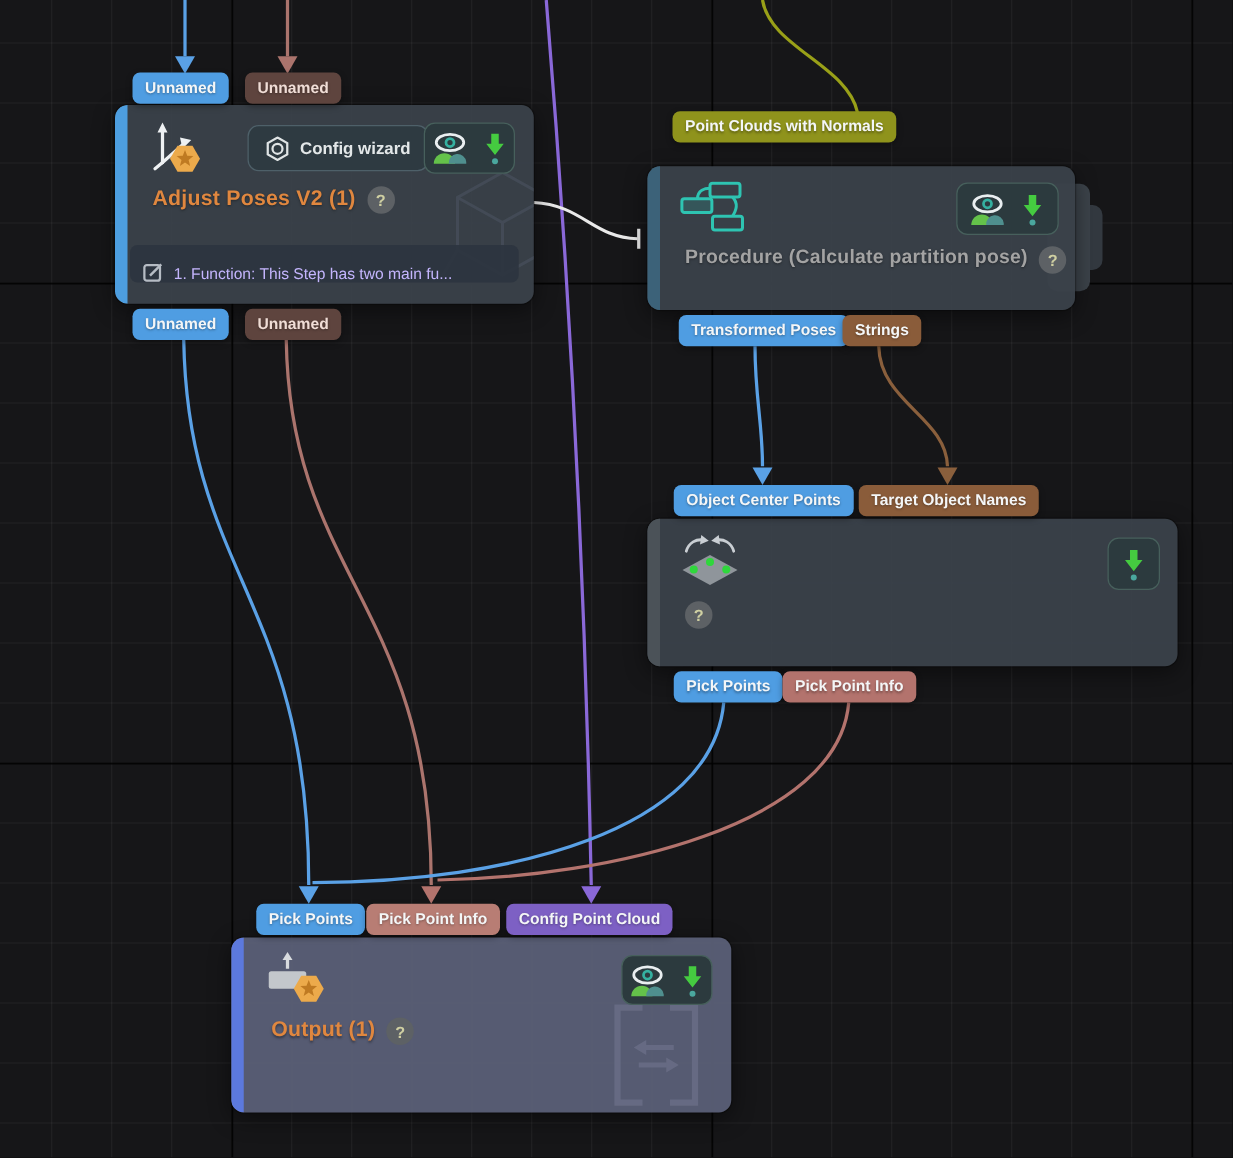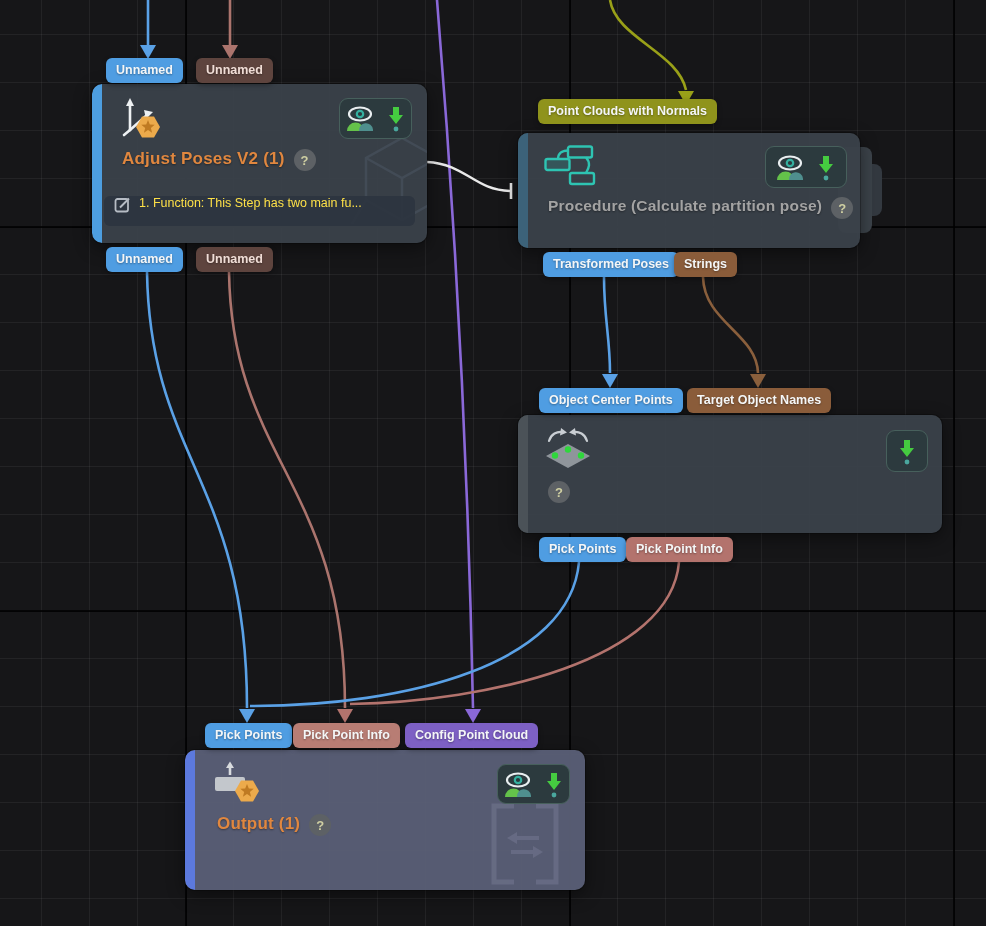--- a/index.html
+++ b/index.html
@@ -43,22 +43,22 @@
   .config-btn{
     position:absolute;display:flex;align-items:center;gap:8px;height:37px;padding:0 13px;
     border:1.5px solid #4e6069;background:#2e3a41;border-radius:9px;
     color:#e3e7e8;font-size:13.5px;font-weight:600;
   }
   .btn-group{
     position:absolute;display:flex;align-items:center;justify-content:center;gap:12px;
     border:1.5px solid #47605c;background:#2c3a3e;border-radius:9px;
   }
   .note{
-    position:absolute;display:flex;align-items:flex-start;gap:8px;height:30px;padding:0 10px;
-    background:rgba(44,52,63,0.9);border-radius:6px;color:#fde047;font-size:12.5px;
+    position:absolute;display:flex;align-items:flex-end;gap:8px;height:30px;padding:0 10px;
+    background:rgba(44,52,63,0.9);border-radius:6px;color:#c4b5fd;font-size:12.5px;
     white-space:nowrap;overflow:hidden;
   }
   .watermark{position:absolute;opacity:0.8;}
 </style>
 </head>
 <body>
 
 <div class="canvas">
 
   <svg class="wires" width="986" height="926">
@@ -100,20 +100,27 @@
       <g stroke="#eef1f3" stroke-width="2.6" fill="none" stroke-linecap="round">
         <path d="M14,36 L14,10"></path>
           <path d="M14,36 L31,21"></path>
           <path d="M8,41 L14,36"></path>
       </g>
       <polygon points="10,12 14,4 18,12" fill="#eef1f3"></polygon>
       <polygon points="28,16 37,18 30,25" fill="#eef1f3"></polygon>
       <polygon points="44,33 38,22.6 26,22.6 20,33 26,43.4 38,43.4" fill="#ecaa4b"></polygon>
       <polygon points="32,26 33.8,30.6 38.7,30.8 34.9,33.9 36.1,38.7 32,36 27.9,38.7 29.2,33.9 25.3,30.8 30.2,30.6" fill="#bf7a22"></polygon>
     </svg>
+    <div class="config-btn" style="left:106px;top:16px;">
+      <svg width="20" height="20" viewBox="0 0 20 20">
+        <polygon points="10,1 17.8,5.5 17.8,14.5 10,19 2.2,14.5 2.2,5.5" fill="none" stroke="#dfe4e5" stroke-width="1.8"></polygon>
+        <circle cx="10" cy="10" r="4" fill="none" stroke="#dfe4e5" stroke-width="1.8"></circle>
+      </svg>
+      <span>Config wizard</span>
+    </div>
     <div class="btn-group" style="left:247px;top:14px;width:73px;height:41px;">
       <svg width="28" height="27" viewBox="0 0 28 27">
         <path d="M1,26 a8.5,8.5 0 0 1 17,0 z" fill="#64c24a"></path>
         <path d="M13,26 a7,7 0 0 1 14,-1.5 l0,1.5 z" fill="#4f8f8e"></path>
         <ellipse cx="14" cy="9" rx="11" ry="6.5" fill="none" stroke="#e9eef0" stroke-width="2.2"></ellipse>
         <circle cx="14" cy="9" r="3.2" fill="none" stroke="#35b0a0" stroke-width="2.2"></circle>
       </svg>
       <svg width="20" height="27" viewBox="0 0 20 27">
         <path d="M7,2 h6 v8 h4 l-7,9 -7,-9 h4 z" fill="#45cb40"></path>
         <circle cx="10" cy="24" r="2.4" fill="#4aa79e"></circle>
@@ -223,21 +230,21 @@
       <span class="title t17" style="color: rgb(224, 135, 63);">Output (1)</span>
       <span class="help">?</span>
     </div>
   </div>
 
   <div class="tag" style="left: 106px; top: 58px; background-color: rgb(79, 157, 226);">Unnamed</div>
   <div class="tag" style="left: 196px; top: 58px; background-color: rgb(94, 68, 62); color: rgb(240, 221, 214);">Unnamed</div>
   <div class="tag" style="left: 106px; top: 247px; background-color: rgb(79, 157, 226);">Unnamed</div>
   <div class="tag" style="left: 196px; top: 247px; background-color: rgb(94, 68, 62); color: rgb(240, 221, 214);">Unnamed</div>
 
-  <div class="tag" style="left: 538px; top: 99px; background-color: rgb(143, 147, 28);">Point Clouds with Normals</div>
+  <div class="tag" style="left: 538px; top: 89px; background-color: rgb(143, 147, 28);">Point Clouds with Normals</div>
   <div class="tag" style="left: 543px; top: 252px; background-color: rgb(79, 157, 226);">Transformed Poses</div>
   <div class="tag" style="left: 674px; top: 252px; background-color: rgb(138, 92, 58);">Strings</div>
 
   <div class="tag" style="left: 539px; top: 388px; background-color: rgb(79, 157, 226);">Object Center Points</div>
   <div class="tag" style="left: 687px; top: 388px; background-color: rgb(138, 92, 58);">Target Object Names</div>
   <div class="tag" style="left: 539px; top: 537px; background-color: rgb(79, 157, 226);">Pick Points</div>
   <div class="tag" style="left: 626px; top: 537px; background-color: rgb(179, 115, 109);">Pick Point Info</div>
 
   <div class="tag" style="left: 205px; top: 723px; background-color: rgb(79, 157, 226);">Pick Points</div>
   <div class="tag" style="left: 293px; top: 723px; background-color: rgb(184, 125, 116);">Pick Point Info</div>

